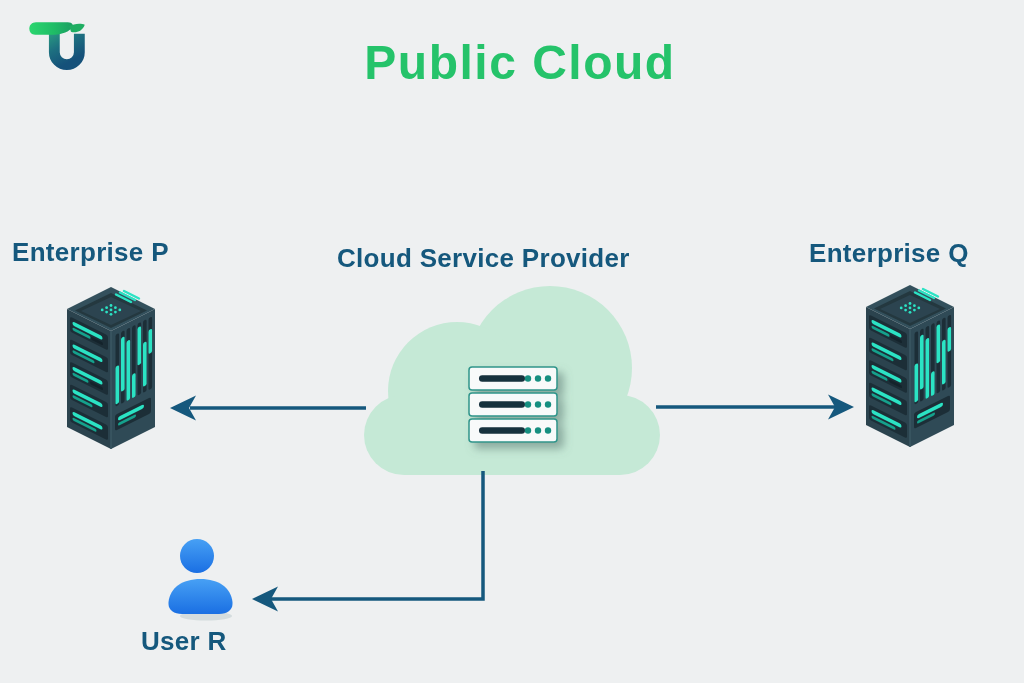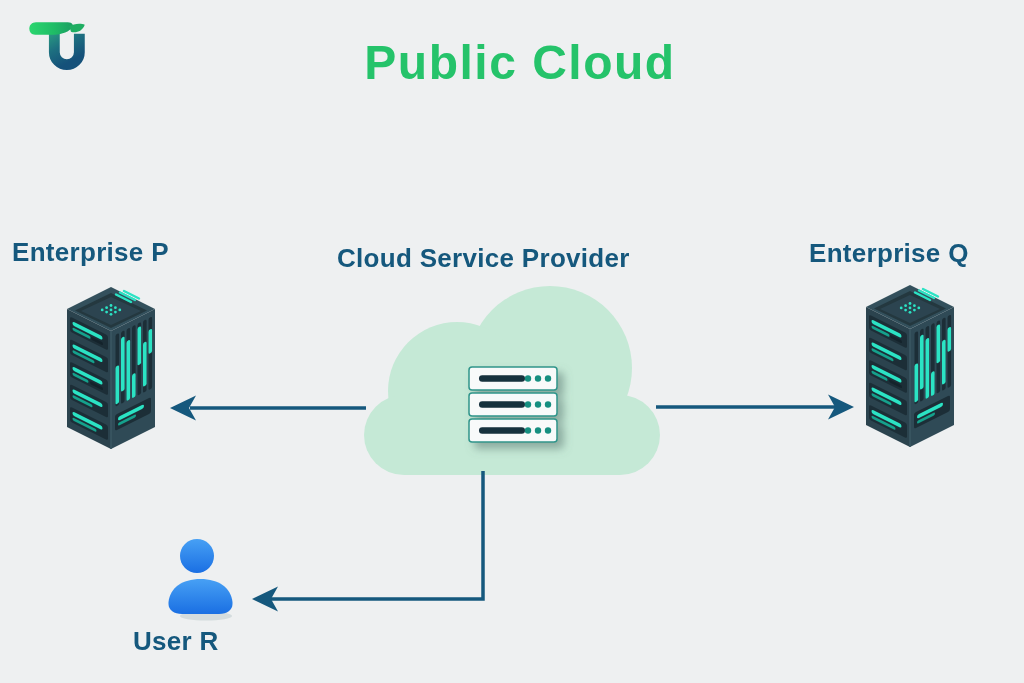--- a/index.html
+++ b/index.html
@@ -12,21 +12,21 @@
   body{font-family:"Liberation Sans", sans-serif; background:#d8dadb;}
   .canvas{position:relative;width:1024px;height:683px;background:var(--bg);overflow:hidden;margin:0 auto;}
   .abs{position:absolute;}
   .title{left:0;top:32px;width:100%;text-align:center;font-weight:bold;letter-spacing:1.5px;line-height:62px;margin-left:8px;}
   .title .l1{font-size:48px;color:var(--green);}
   .title .l2{font-size:48px;color:var(--navy);}
   .node-label{font-size:26px;font-weight:bold;color:var(--navy);text-align:left;letter-spacing:.3px;white-space:nowrap;}
   .lbl-p{left:12px;top:237px;width:200px;}
   .lbl-cloud{left:337px;top:243px;width:350px;}
   .lbl-q{left:809px;top:238px;width:200px;}
-  .lbl-user{left:133px;top:626px;width:120px;}
+  .lbl-user{left:141px;top:626px;width:120px;}
   .logo{left:26px;top:12px;width:60px;height:62px;}
   .server-p{left:63px;top:281px;width:96px;height:170px;}
   .server-q{left:862px;top:279px;width:96px;height:170px;}
   .cloud{left:362px;top:283px;width:300px;height:192px;}
   .user{left:166px;top:538px;width:70px;height:84px;}
   .arrows{left:0;top:0;width:1024px;height:683px;pointer-events:none;}
   svg{display:block;}
 </style>
 </head>
 <body>

